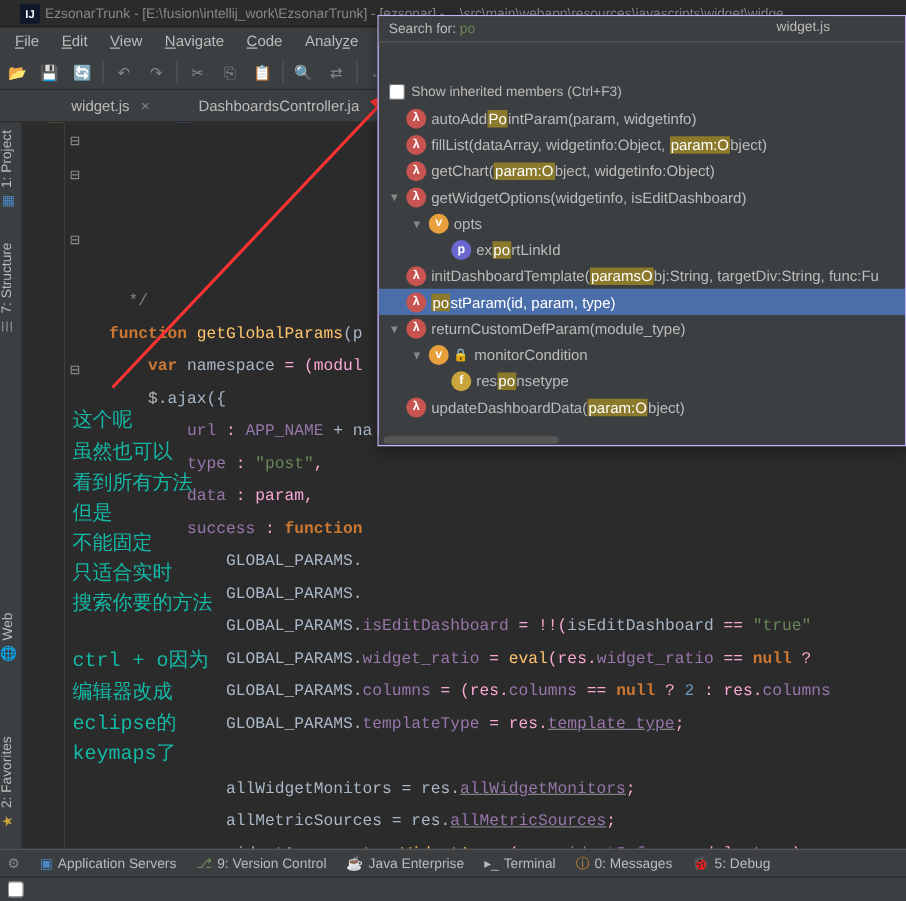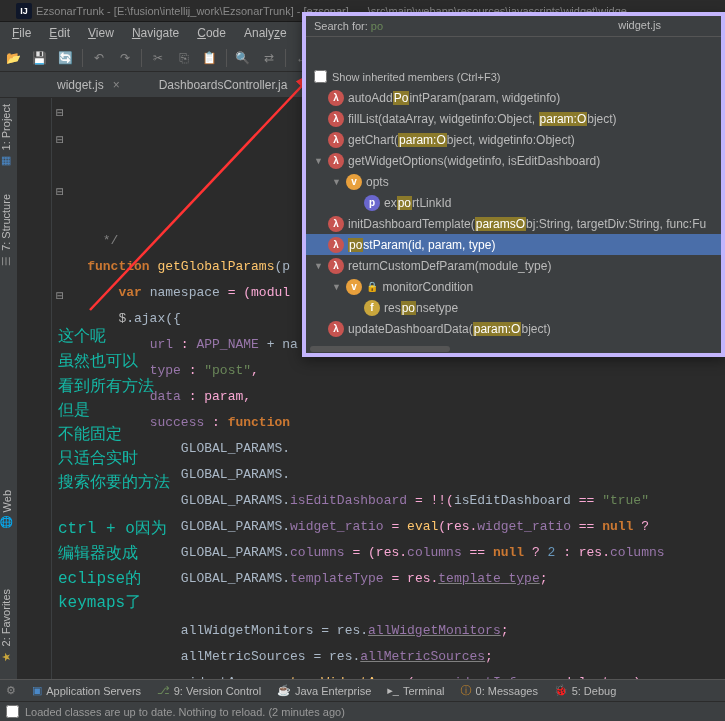--- a/index.html
+++ b/index.html
@@ -177,21 +177,21 @@
   z-index: 4;
   pointer-events: none;
 }
 .popup {
   position: absolute;
   left: 302px;
   top: 12px;
   width: 423px;
   height: 345px;
   background: #3c3f41;
-  border: 4px solid #c4b5fd;
+  border: 1px solid #c4b5fd;
   z-index: 10;
   box-shadow: 0 4px 12px rgba(0,0,0,0.4);
 }
 .popup-search {
   background: #3c3f41;
   padding: 4px 8px;
   color: #bbb;
   font-size: 11px;
   border-bottom: 1px solid #555;
 }
@@ -524,14 +524,13 @@
       <span>0: Messages</span>
     </div>
   <div class="bottom-item">
       <span style="color:#6a8759">🐞</span>
       <span>5: Debug</span>
     </div>
 </div>
 
 <div class="status-bar">
   <input type="checkbox" style="">
-  <span>Loaded classes are up to date. Nothing to reload. (2 minutes ago)</span>
 </div>
 
 </body></html>

